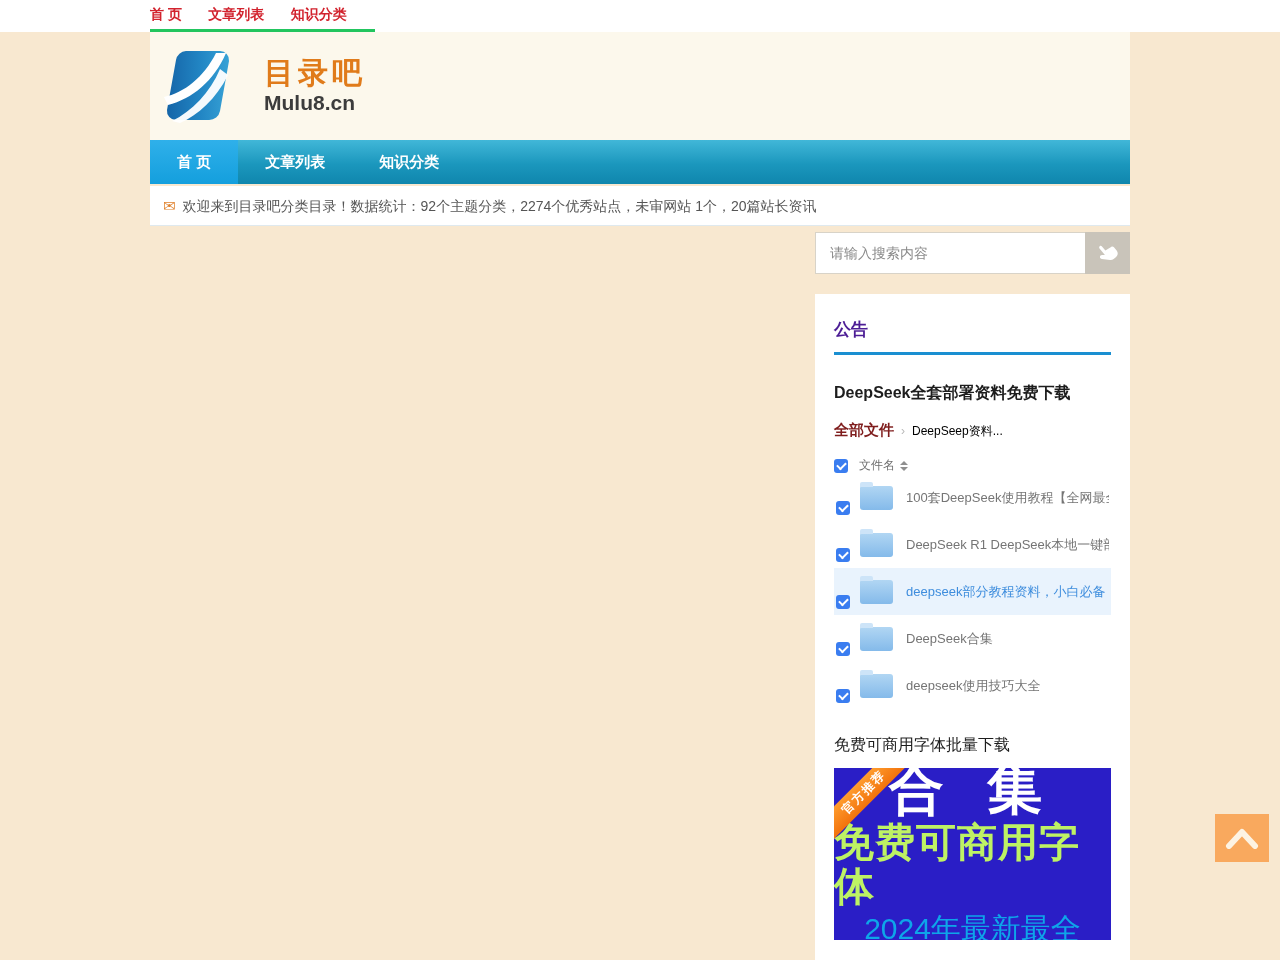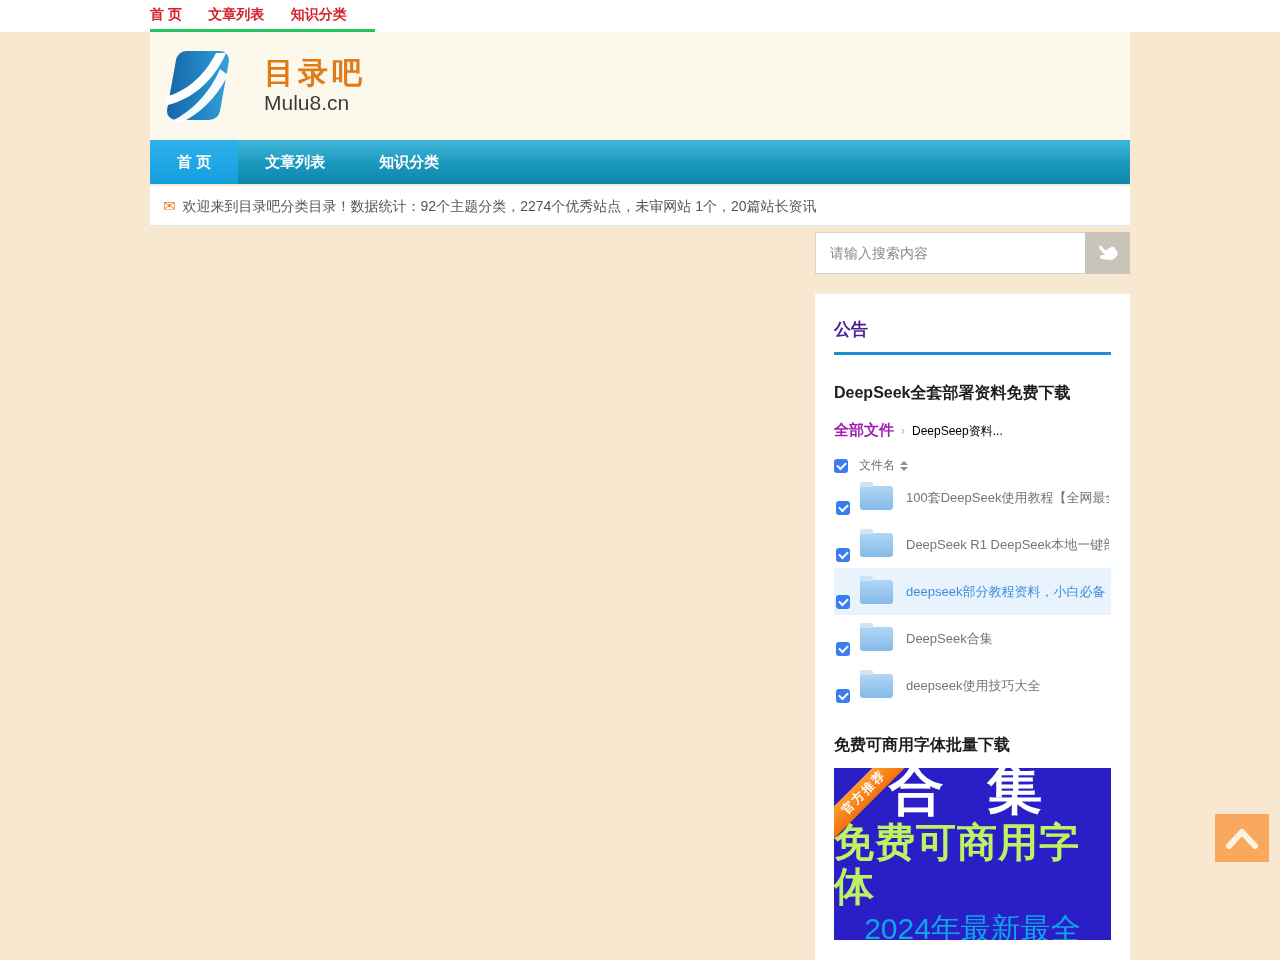--- a/index.html
+++ b/index.html
@@ -53,21 +53,21 @@
   .logo-text .cn-title {
     color:#e07b1a;
     font-size:30px;
     font-weight:bold;
     letter-spacing:4px;
     line-height:34px;
   }
   .logo-text .domain {
     color:#3c3c3c;
     font-size:21px;
-    font-weight:normal;
+    font-weight:bold;
     line-height:26px;
   }
 
   
   .main-nav {
     height:44px;
     background:linear-gradient(180deg,#41b7d8 0%,#1b97bd 55%,#0f86ad 100%);
     display:flex;
   }
   .main-nav .nav-item {
@@ -159,21 +159,21 @@
     margin-top:28px;
     font-size:16px;
     font-weight:bold;
     color:#1d1d1d;
     cursor:pointer;
   }
 
   
   .file-widget { margin-top:17px; }
   .fw-breadcrumb { display:flex; align-items:baseline; }
-  .fw-root { font-size:15px; font-weight:bold; color:#a21caf; cursor:pointer; }
+  .fw-root { font-size:15px; font-weight:bold; color:#7f1d1d; cursor:pointer; }
   .fw-sep { color:#b9b9b9; font-size:12px; margin:0 7px; }
   .fw-current { font-size:12px; color:#000000; }
 
   .fw-header {
     margin-top:17px;
     display:flex;
     align-items:center;
     font-size:12px;
     color:#6f6f6f;
   }
@@ -232,21 +232,21 @@
     color:#757575;
     white-space:nowrap;
     overflow:hidden;
   }
   .fw-row.highlight .fw-name { color:#3e8ddd; }
 
   
   .fonts-title {
     margin-top:26px;
     font-size:16px;
-    font-weight:bold;
+    font-weight:normal;
     color:#1d1d1d;
     cursor:pointer;
   }
   .banner {
     margin-top:12px;
     height:172px;
     background:#2a1ec6;
     position:relative;
     overflow:hidden;
     display:flex;

